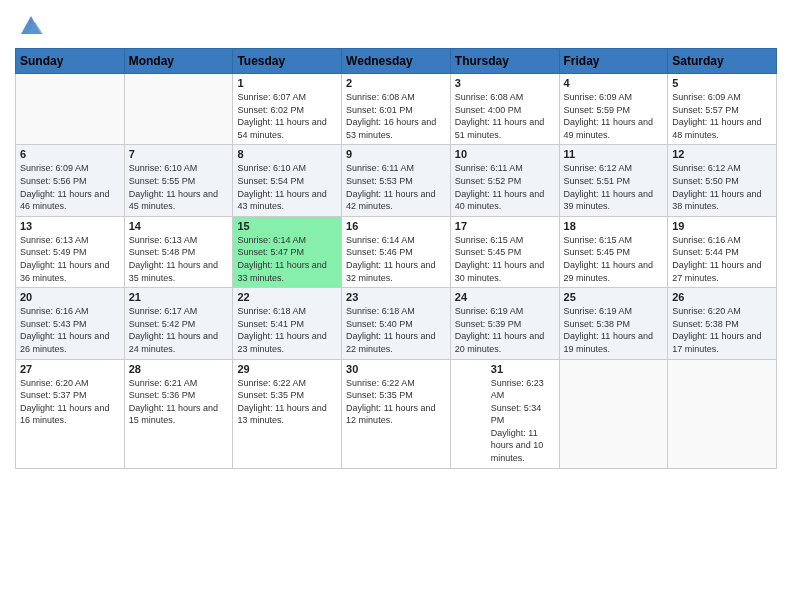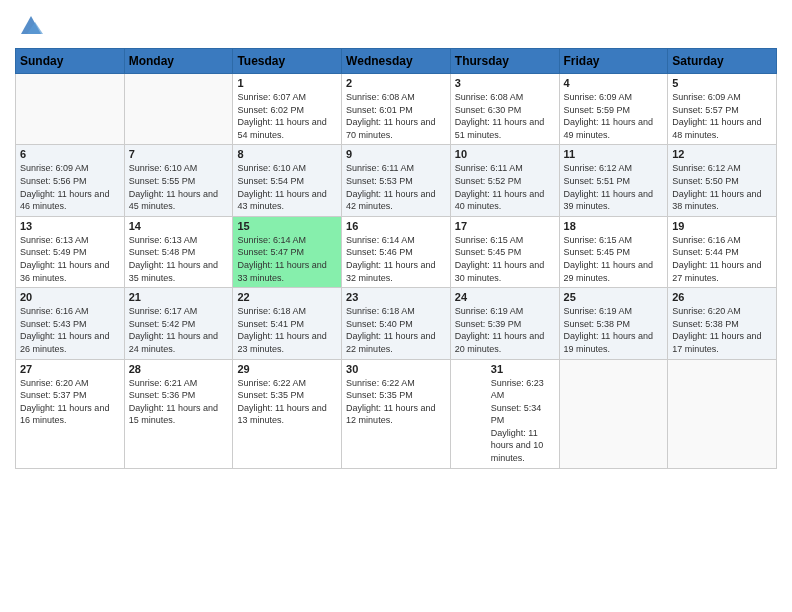--- a/index.html
+++ b/index.html
@@ -147,26 +147,26 @@
           <td style="background: rgb(255, 255, 255);">
             <span class="day-num">1</span>
             <div class="day-info">Sunrise: 6:07 AM</div>
             <div class="day-info">Sunset: 6:02 PM</div>
             <div class="day-info">Daylight: 11 hours and 54 minutes.</div>
           </td>
           <td style="background: rgb(255, 255, 255);">
             <span class="day-num">2</span>
             <div class="day-info">Sunrise: 6:08 AM</div>
             <div class="day-info">Sunset: 6:01 PM</div>
-            <div class="day-info">Daylight: 11 hours and 70 minutes.</div>
+            <div class="day-info">Daylight: 16 hours and 53 minutes.</div>
           </td>
           <td style="background: rgb(255, 255, 255);">
             <span class="day-num">3</span>
             <div class="day-info">Sunrise: 6:08 AM</div>
-            <div class="day-info">Sunset: 6:30 PM</div>
+            <div class="day-info">Sunset: 4:00 PM</div>
             <div class="day-info">Daylight: 11 hours and 51 minutes.</div>
           </td>
           <td style="background: rgb(255, 255, 255);">
             <span class="day-num">4</span>
             <div class="day-info">Sunrise: 6:09 AM</div>
             <div class="day-info">Sunset: 5:59 PM</div>
             <div class="day-info">Daylight: 11 hours and 49 minutes.</div>
           </td>
           <td style="background: rgb(255, 255, 255);">
             <span class="day-num">5</span>

